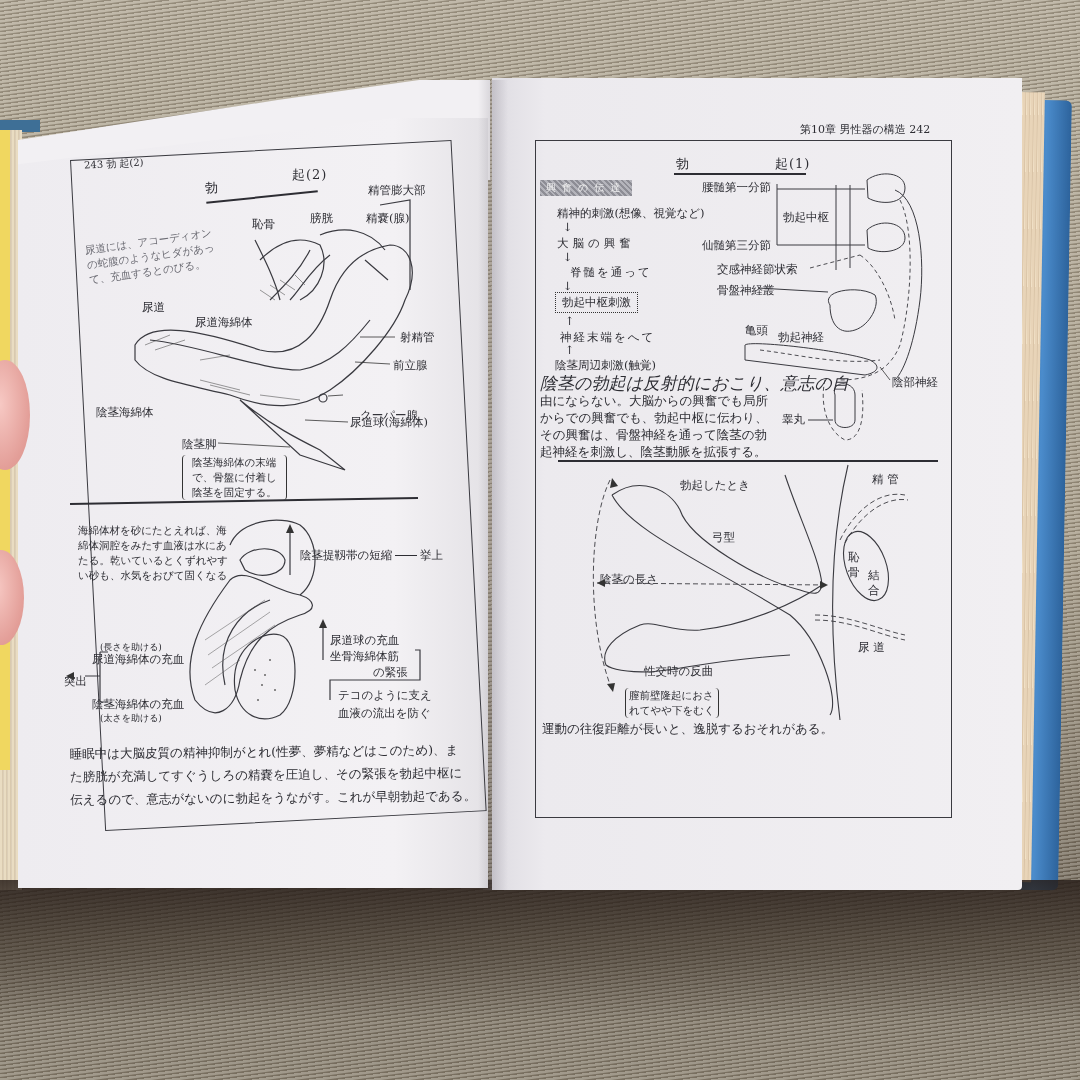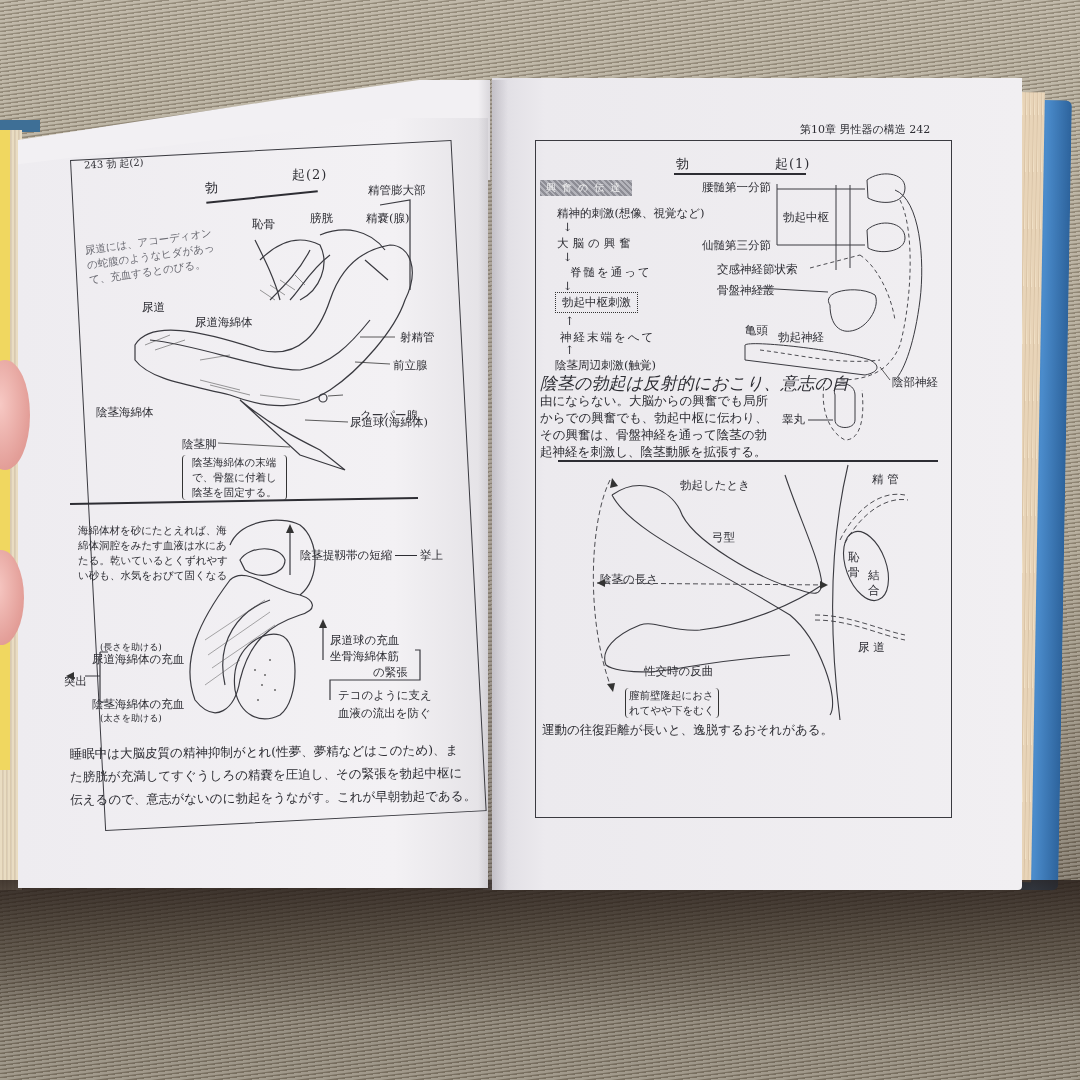--- a/index.html
+++ b/index.html
@@ -280,14 +280,14 @@
   </g>
   <g fill="#333">
       <path d="M597 583 L605 579 L605 587 Z"></path>
       <path d="M828 585 L820 581 L820 589 Z"></path>
       <path d="M612 478 L618 486 L610 488 Z"></path>
       <path d="M613 692 L607 684 L615 683 Z"></path>
     </g>
 </svg>
 
 <div class="abs" style="left:542px;top:718px;">
-  <div class="txt body" style="position:relative;">運動の往復距離が長いと、逸脱するおそれがある。</div>
+  <div class="txt body" style="position:relative;font-family:Liberation Serif, serif;">運動の往復距離が長いと、逸脱するおそれがある。</div>
 </div>
 
 </body></html>

